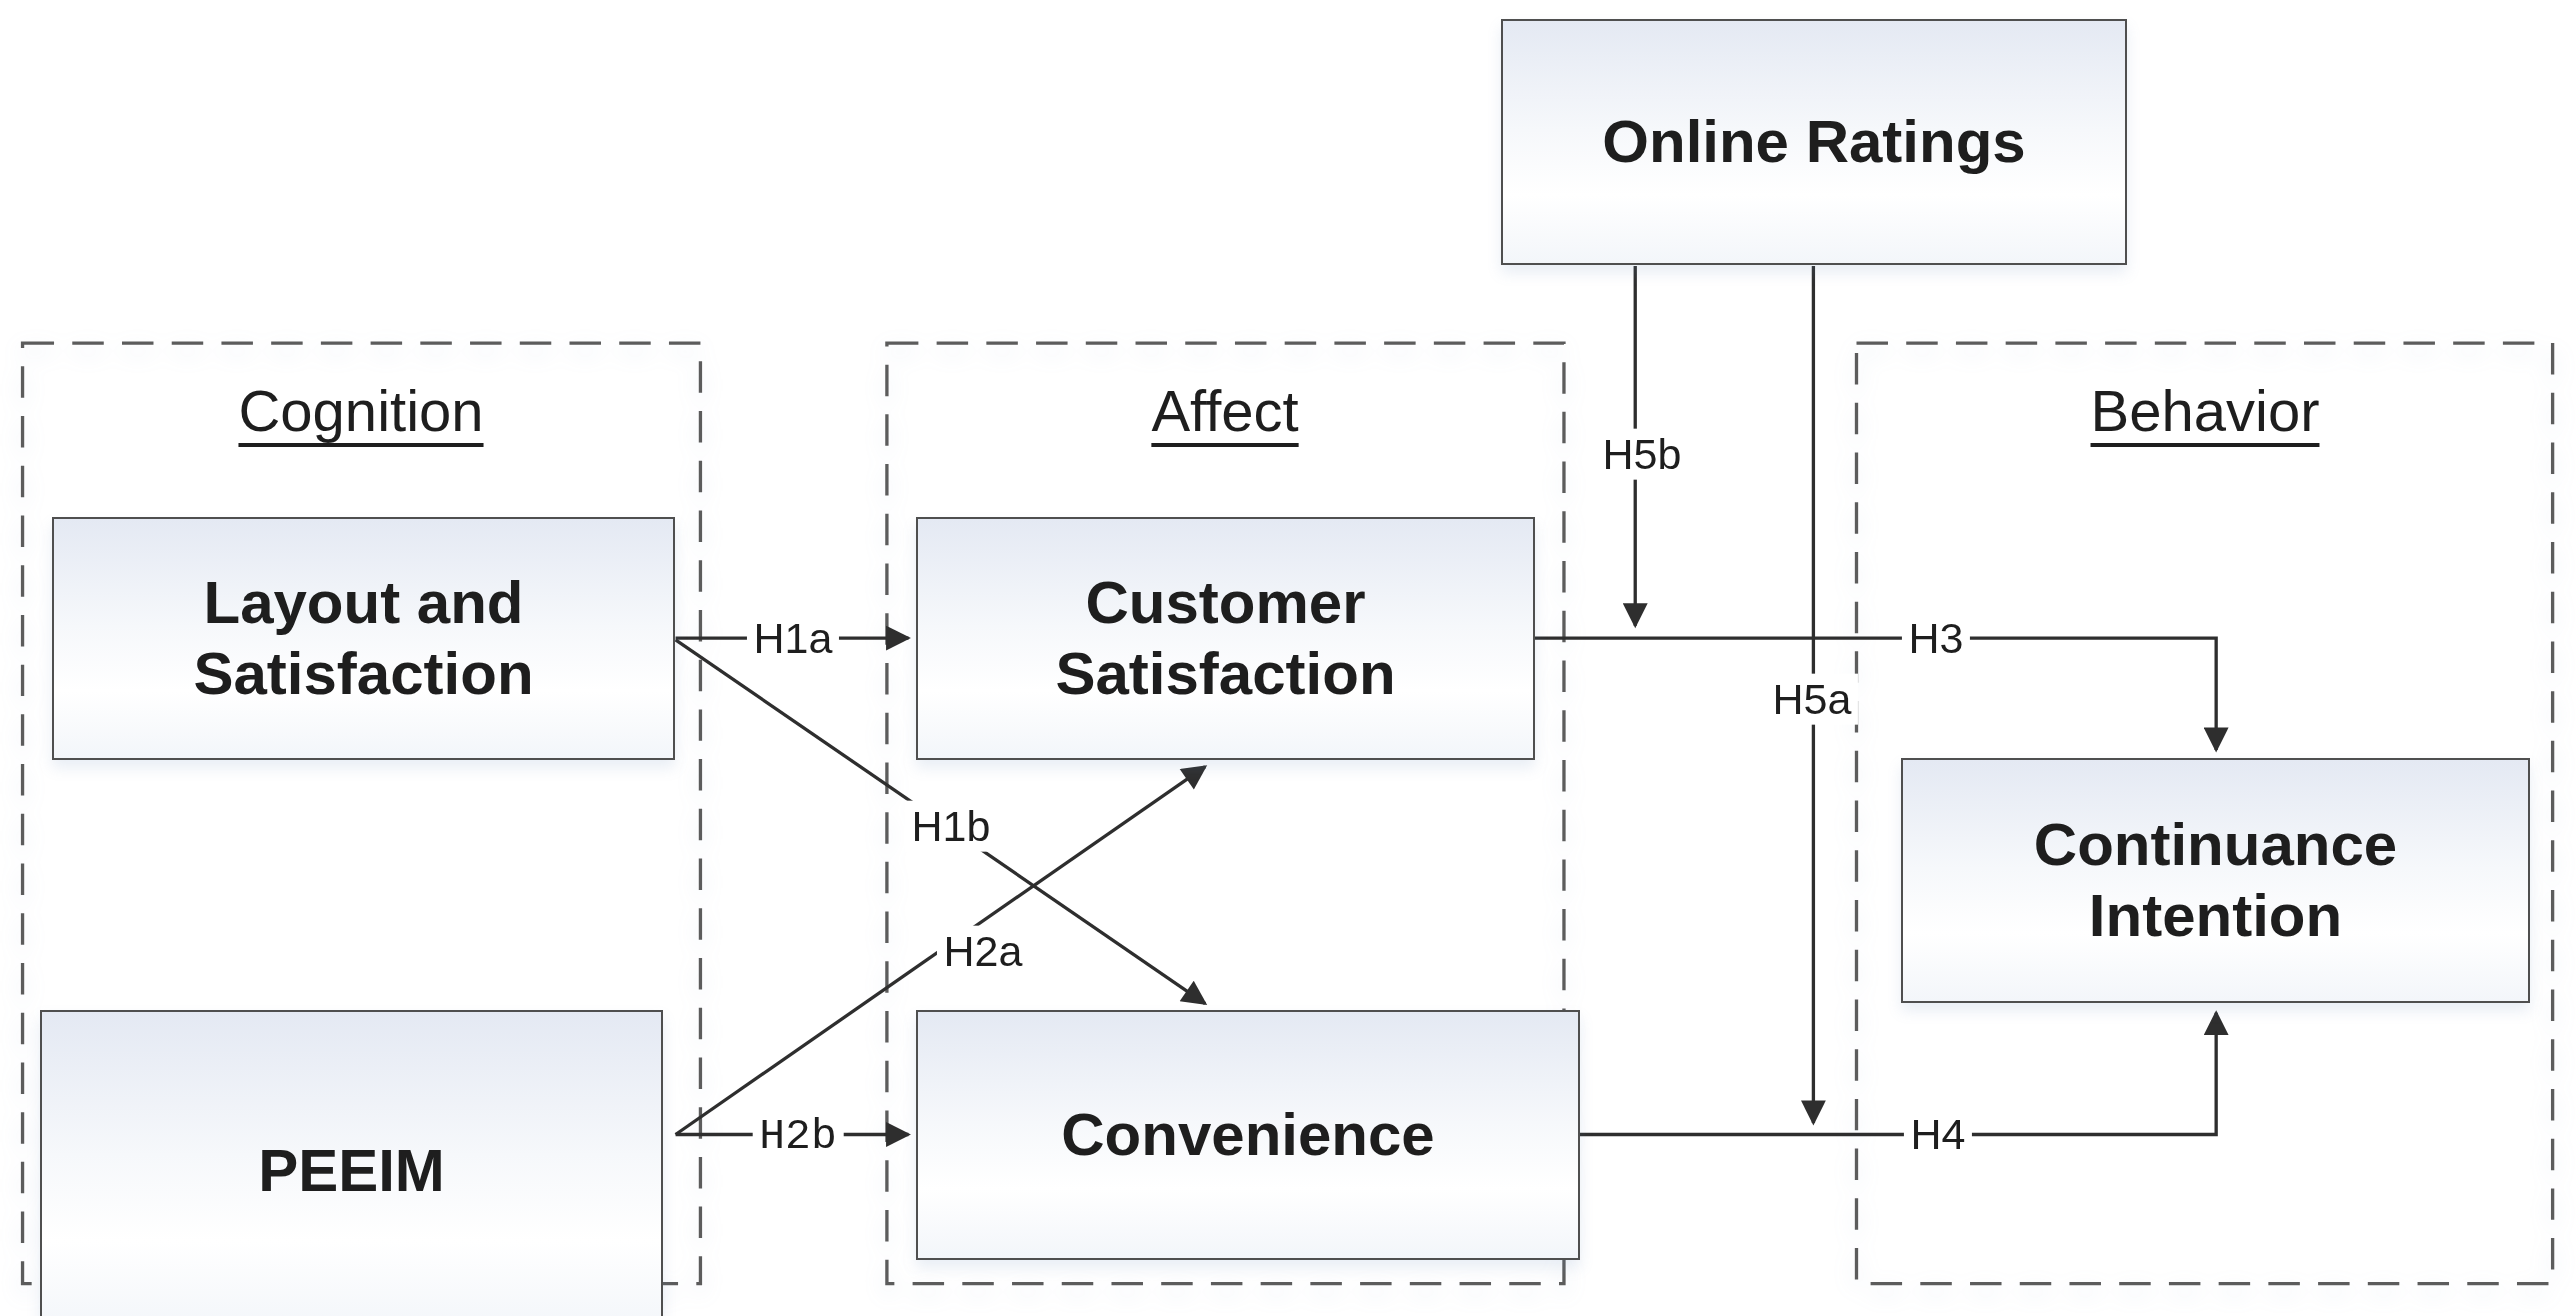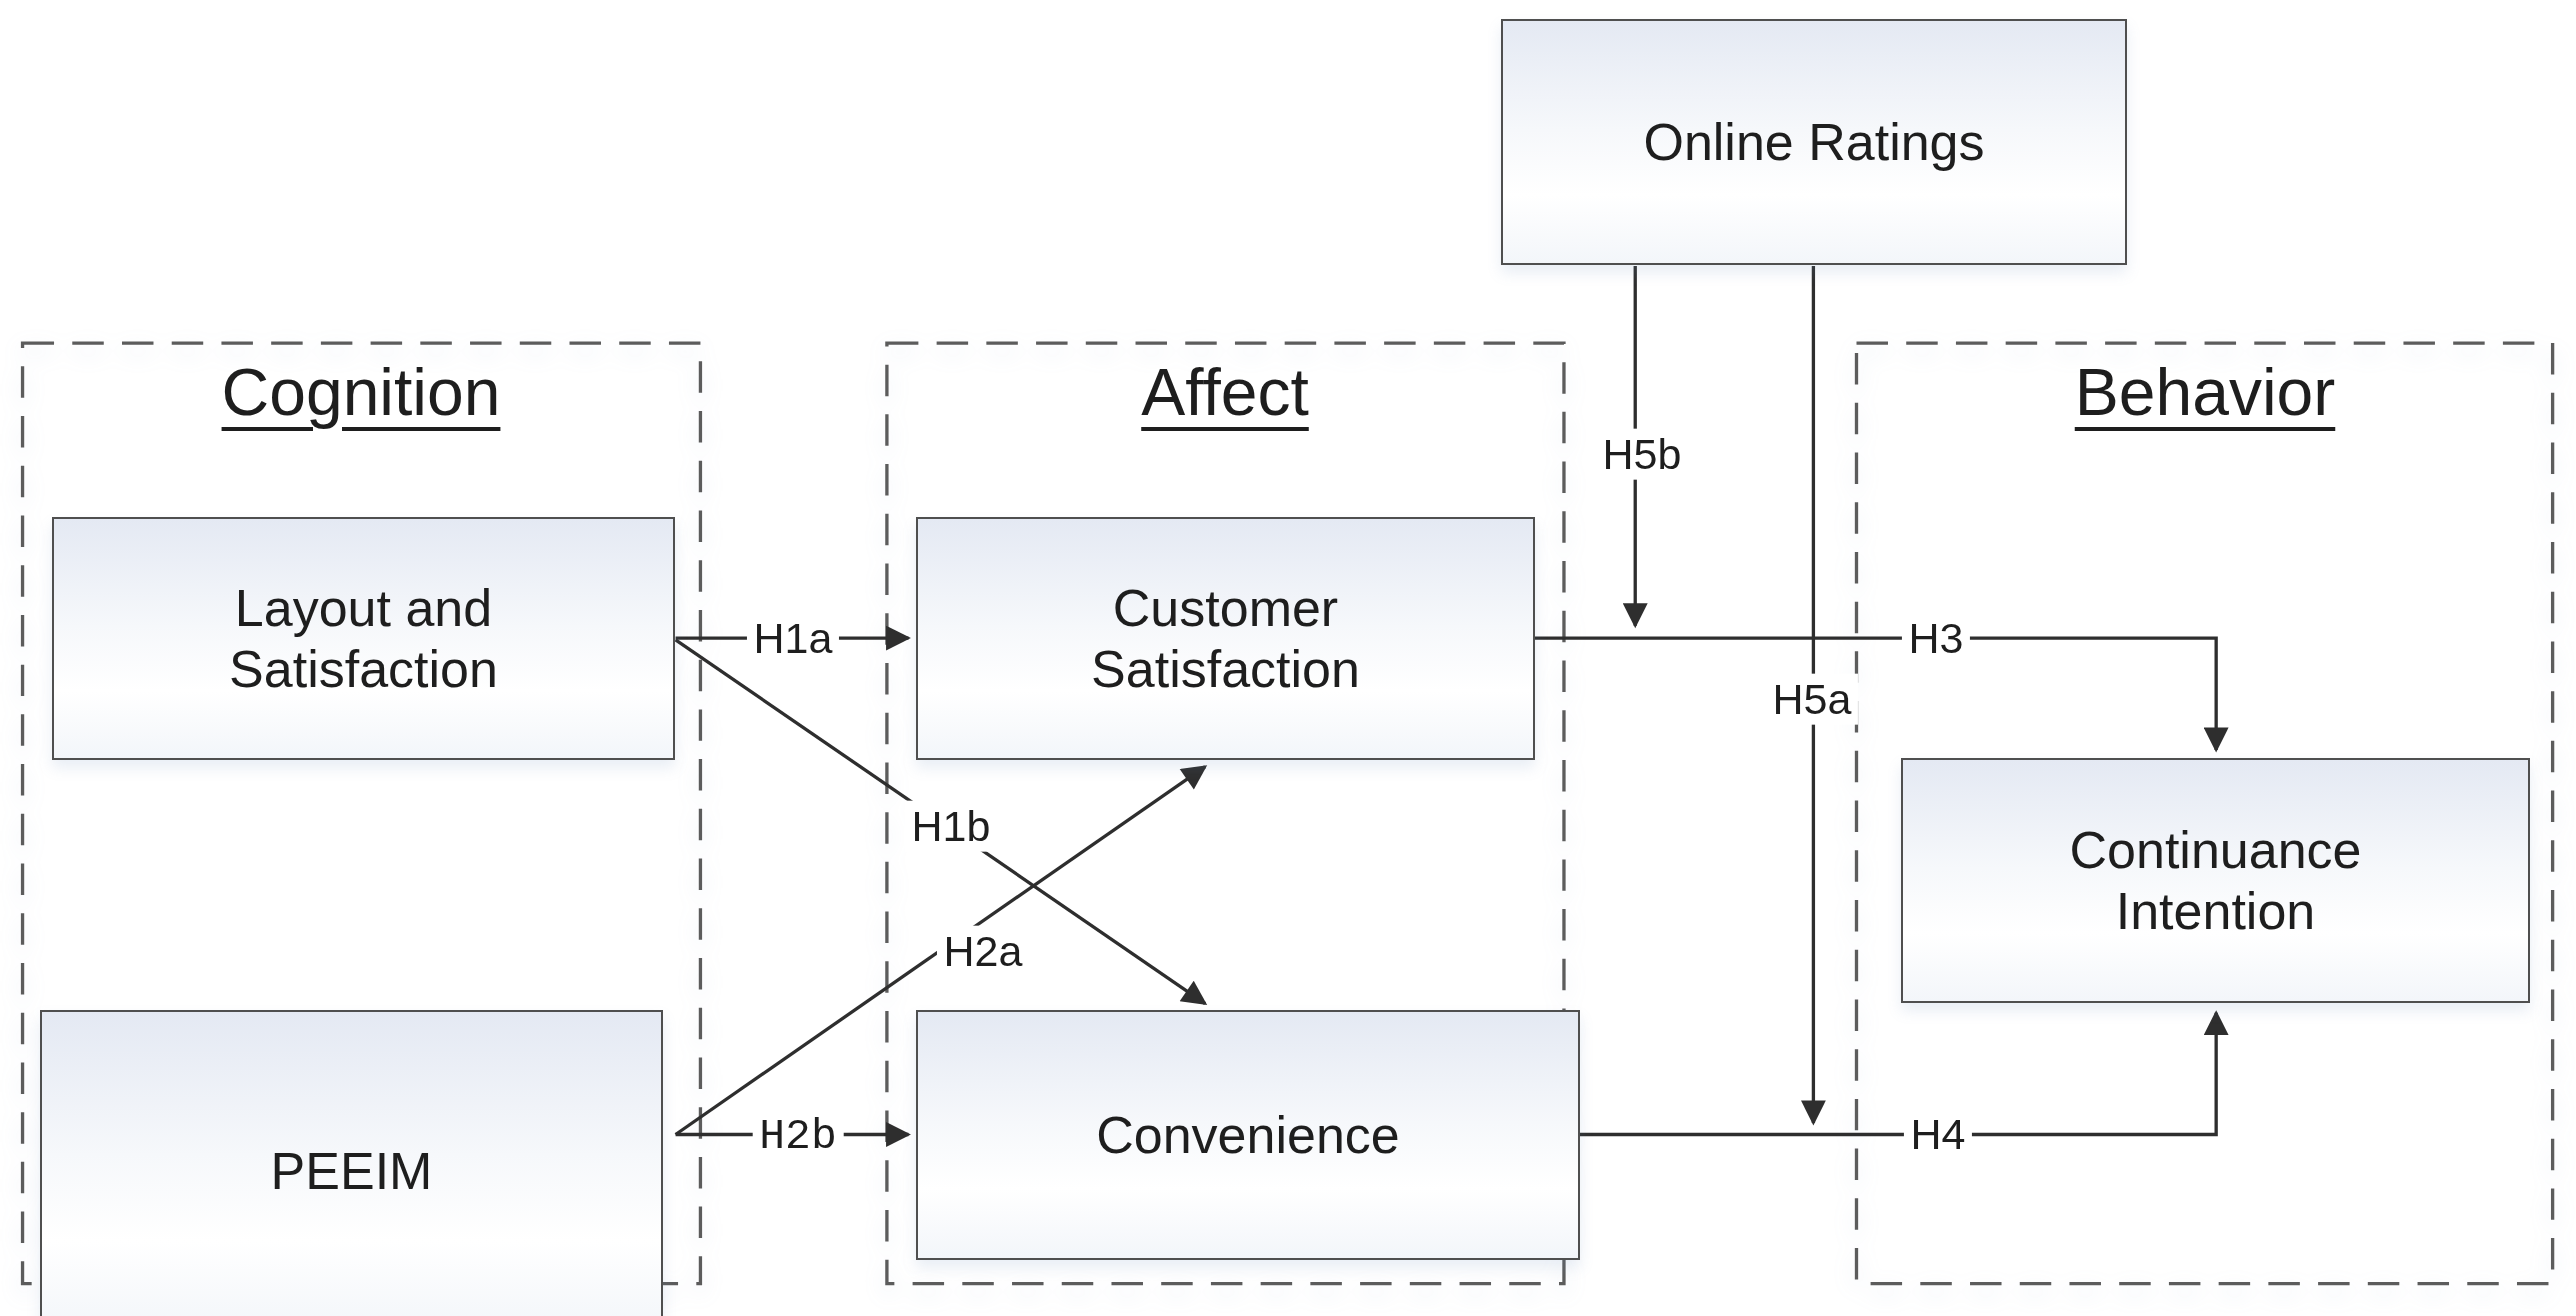--- a/index.html
+++ b/index.html
@@ -29,44 +29,46 @@
   .arrow {
     fill: none;
     stroke: var(--arrow, #2e2e2e);
     stroke-width: 4;
   }
   marker path { fill: var(--arrow, #2e2e2e); }
 
   .group-title {
     position: absolute;
     transform: translateX(-50%);
-    font-size: 66px;
+    font-size: 58px;
     line-height: 1.05;
     text-decoration: underline;
     text-decoration-thickness: 4.1px;
     text-underline-offset: 11.6px;
     white-space: nowrap;
     z-index: 2;
+    margin-top: 23px;
   }
   .node {
     position: absolute;
     box-sizing: border-box;
     border: 2.5px solid var(--box-border, #4f4f4f);
     background: linear-gradient(180deg, var(--box-fill-top, #e4e9f3) 0%, #f6f8fb 45%, #ffffff 72%, var(--box-fill-bottom, #f3f6fa) 100%);
     display: flex;
     align-items: center;
     justify-content: center;
     text-align: center;
     z-index: 2;
     box-shadow: 0 7.5px 13.3px rgba(110,140,190,0.15);
   }
   .node .lbl {
-    font-size: 52px;
+    font-size: 60px;
     line-height: 1.17;
     max-width: 464px;
+    font-weight: bold;
   }
   .node.wide .lbl { max-width: 613px; white-space: nowrap; }
   .edge-label {
     position: absolute;
     transform: translate(-50%, -50%);
     font-size: 43px;
     line-height: 1.1;
     background: #ffffff;
     padding: 1.7px 6.6px;
     white-space: nowrap;

